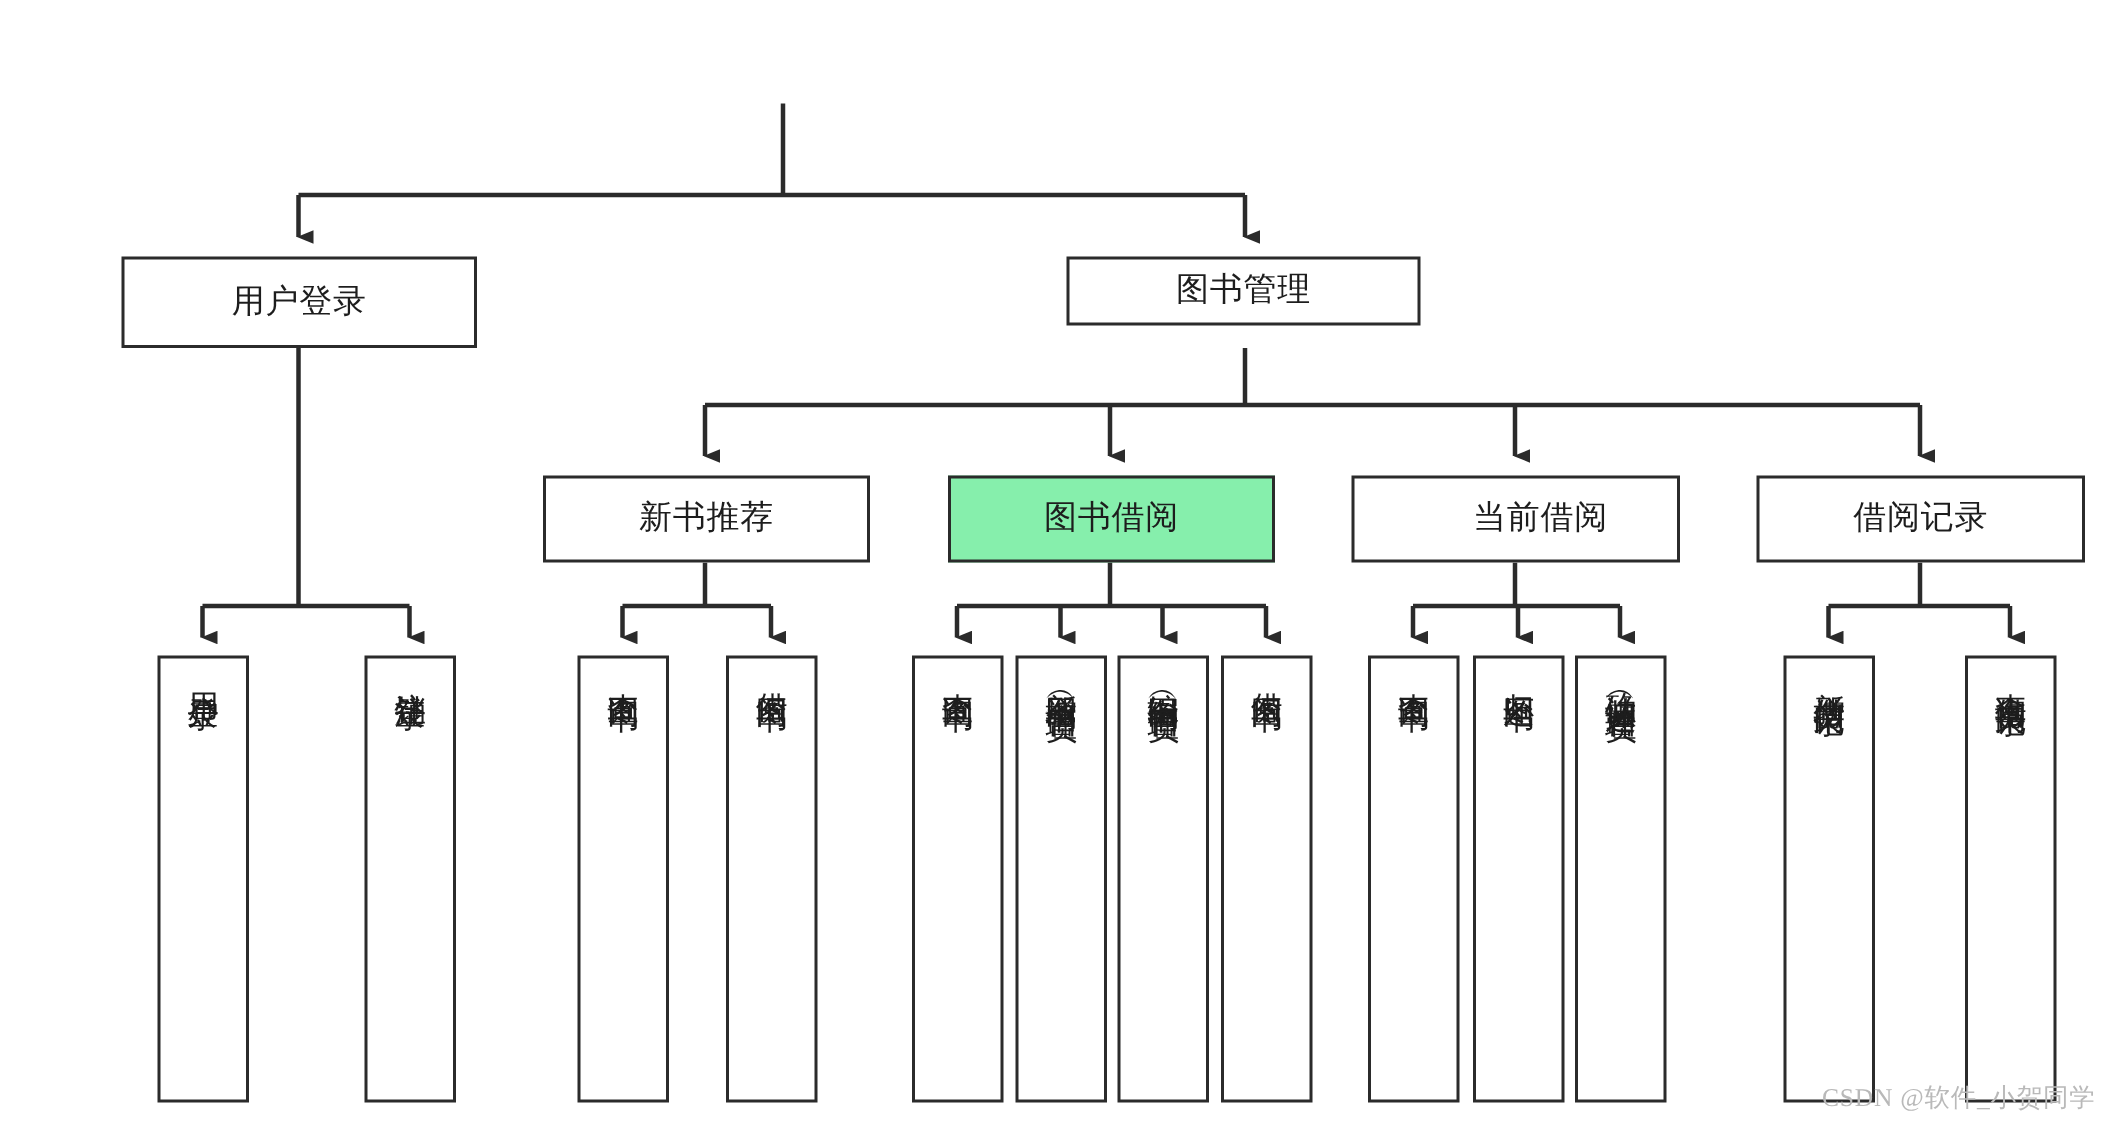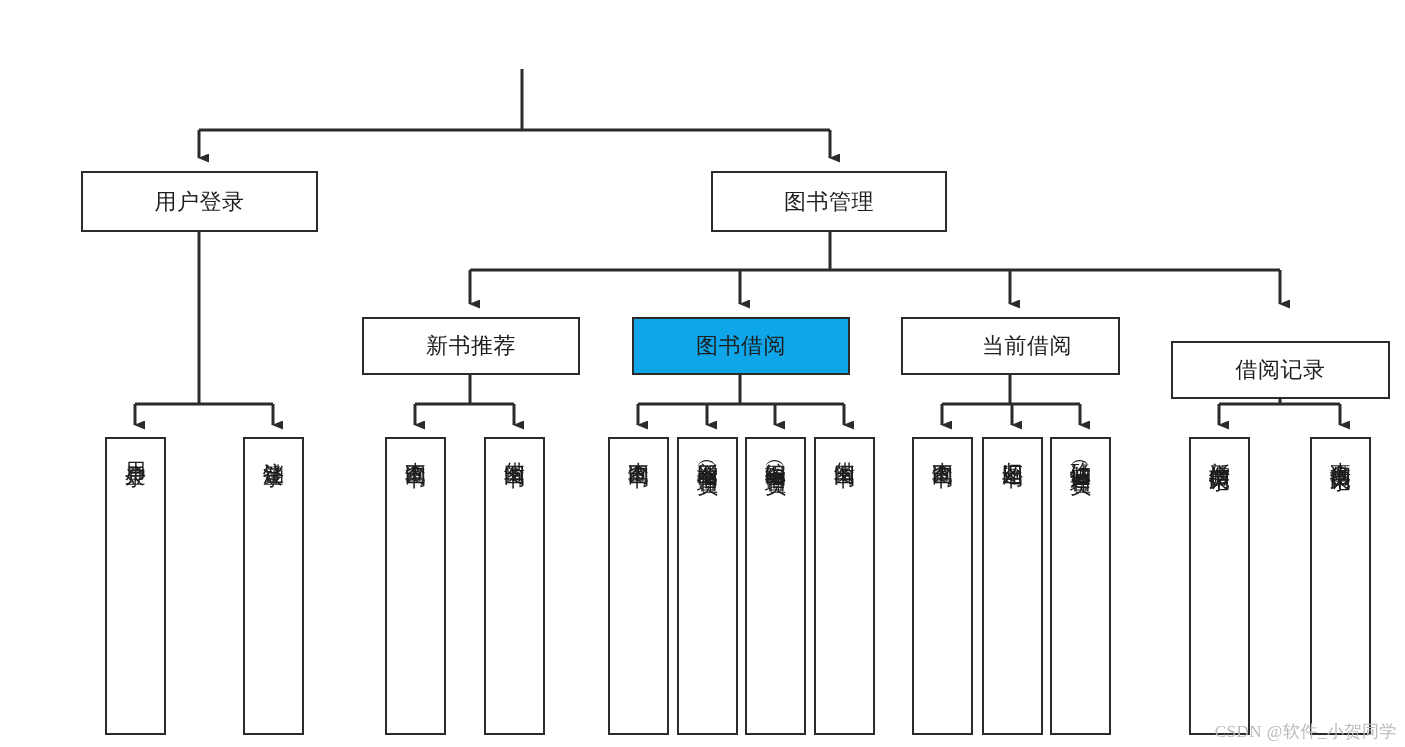--- a/index.html
+++ b/index.html
@@ -126,34 +126,34 @@
       <path d="M1219,404 L1340,404"></path>
       <path d="M1219,404 L1219,425" marker-end="url(#arrowhead)"></path>
       <path d="M1340,404 L1340,425" marker-end="url(#arrowhead)"></path>
     </g>
   </svg>
 
 
   <div class="node horizontal" style="left: 81px; top: 171px; width: 237px; height: 61px; border-color: rgb(43, 43, 43); background: rgb(255, 255, 255); color: rgb(29, 29, 29);">
     <span class="node-label">用户登录</span>
   </div>
-  <div class="node horizontal" style="left: 711px; top: 171px; width: 236px; height: 61px; border-color: rgb(43, 43, 43); background: rgb(255, 255, 255); color: rgb(29, 29, 29);">
+  <div class="node horizontal" style="left: 711px; top: 171px; width: 236px; height: 46px; border-color: rgb(43, 43, 43); background: rgb(255, 255, 255); color: rgb(29, 29, 29);">
     <span class="node-label">图书管理</span>
   </div>
 
   <div class="node horizontal" style="left: 362px; top: 317px; width: 218px; height: 58px; border-color: rgb(43, 43, 43); background: rgb(255, 255, 255); color: rgb(29, 29, 29);">
     <span class="node-label">新书推荐</span>
   </div>
-  <div class="node horizontal" style="left: 632px; top: 317px; width: 218px; height: 58px; border-color: rgb(43, 43, 43); background: #0ea5e9; color: rgb(29, 29, 29);">
+  <div class="node horizontal" style="left: 632px; top: 317px; width: 218px; height: 58px; border-color: rgb(43, 43, 43); background: #86efac; color: rgb(29, 29, 29);">
     <span class="node-label">图书借阅</span>
   </div>
   <div class="node horizontal" style="left: 901px; top: 317px; width: 219px; height: 58px; border-color: rgb(43, 43, 43); background: rgb(255, 255, 255); color: rgb(29, 29, 29); padding-left: 33px;">
     <span class="node-label">当前借阅</span>
   </div>
-  <div class="node horizontal" style="left: 1171px; top: 317px; width: 219px; height: 58px; border-color: rgb(43, 43, 43); background: rgb(255, 255, 255); color: rgb(29, 29, 29); margin-top: 24px;">
+  <div class="node horizontal" style="left: 1171px; top: 317px; width: 219px; height: 58px; border-color: rgb(43, 43, 43); background: rgb(255, 255, 255); color: rgb(29, 29, 29);">
     <span class="node-label">借阅记录</span>
   </div>
 
   <div class="node vertical" style="left: 105px; top: 437px; width: 61px; height: 298px; border-color: rgb(43, 43, 43); background: rgb(255, 255, 255); color: rgb(29, 29, 29);">
     <span class="node-label">用户登录</span>
   </div>
   <div class="node vertical" style="left: 243px; top: 437px; width: 61px; height: 298px; border-color: rgb(43, 43, 43); background: rgb(255, 255, 255); color: rgb(29, 29, 29);">
     <span class="node-label">注销登录</span>
   </div>
   <div class="node vertical" style="left: 385px; top: 437px; width: 61px; height: 298px; border-color: rgb(43, 43, 43); background: rgb(255, 255, 255); color: rgb(29, 29, 29);">

